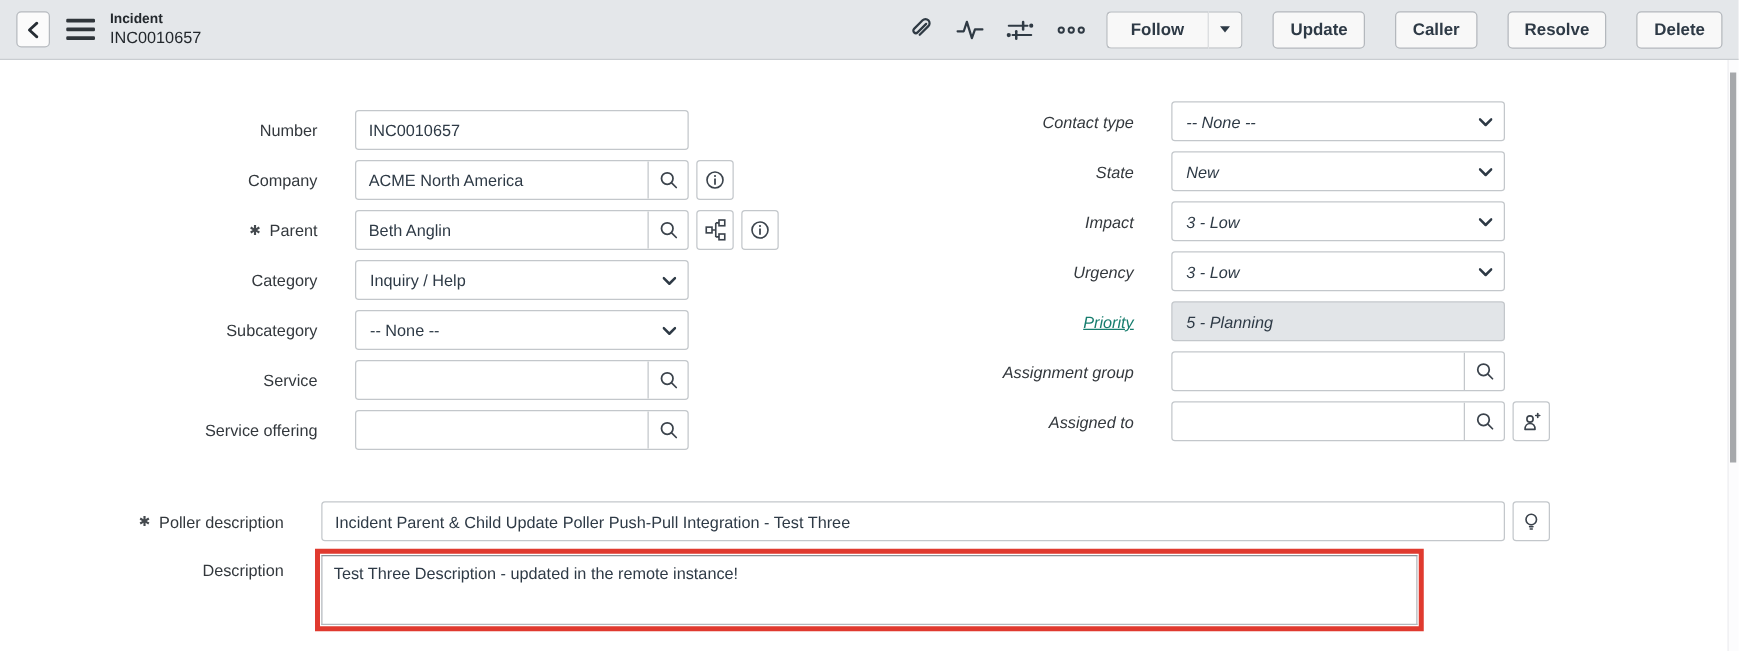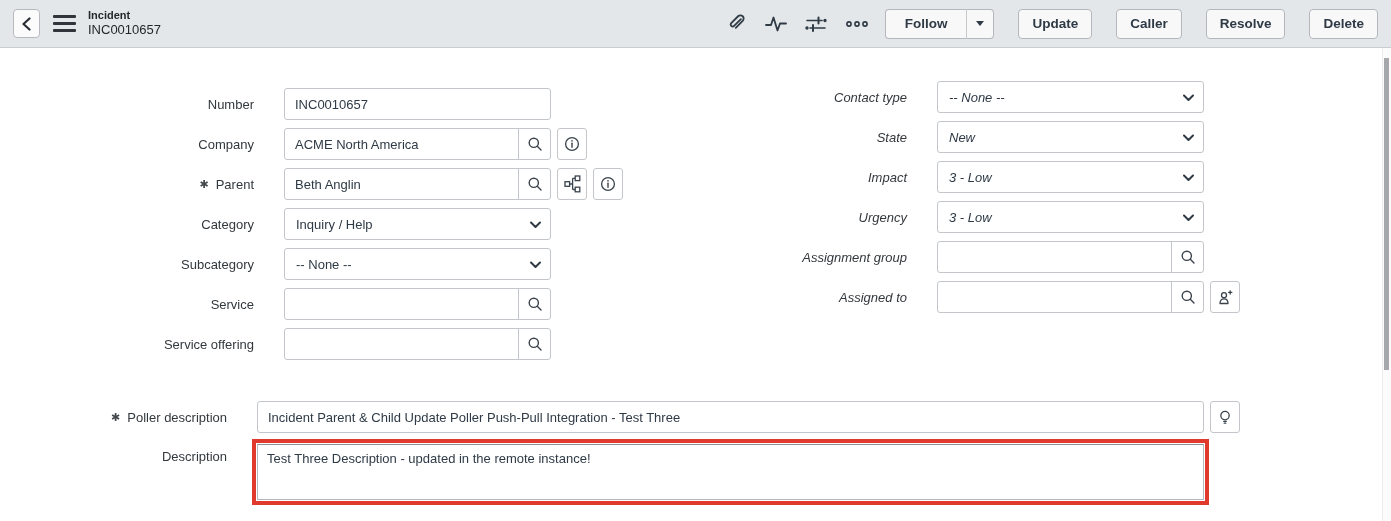--- a/index.html
+++ b/index.html
@@ -62,21 +62,21 @@
   .sq-btn { width:30px; height:32px; border:1px solid #c3c7cb; border-radius:3px; background:#fff;
     display:flex; align-items:center; justify-content:center; cursor:pointer; flex:none; }
   .ro { background:#e2e5e8; width:267px; padding:0 11px; display:flex; align-items:center; }
 
   .row-wide { position:absolute; left:0; display:flex; align-items:center; }
   .row-shortdesc { top:401px; }
   .input.wide { width:947px; }
   .row-desc { top:439px; align-items:flex-start; }
   .row-desc .flabel { padding-top:10px; }
   .desc-highlight {
-    margin-left:25px; width:957px; height:66px; border:4px solid #e03a2f; background:#fff; padding:1px;
+    margin-left:25px; width:887px; height:66px; border:4px solid #e03a2f; background:#fff; padding:1px;
   }
   .desc-inner {
     width:100%; height:100%; border:1px solid #b3b8bd; border-top-color:#8b9197;
     padding:6px 9px; font-size:13px; color:#2e3a46; overflow:hidden;
   }
 
   
   .scroll-track { position:absolute; top:48px; right:0; width:9px; height:473px; background:#fcfcfd; border-left:1px solid #ededef; }
   .scroll-thumb { position:absolute; top:58px; right:2px; width:5px; height:312px; background:#a6a8ab; cursor:grab; }
 
@@ -342,20 +342,28 @@
         <span>3 - Low</span>
         <span class="chev">
             <svg width="11" height="8" viewBox="0 0 11 8">
               <polyline points="1,1.5 5.5,6 10,1.5" fill="none" stroke="#2e3a46" stroke-width="2" stroke-linecap="round" stroke-linejoin="round"></polyline>
             </svg>
           </span>
       </div>
     </div>
   </div>
 
+  <div class="field-row">
+    <div class="flabel link">Priority</div>
+    <div class="control">
+      <div class="ro">
+          <span>5 - Planning</span>
+        </div>
+    </div>
+  </div>
 
   <div class="field-row">
     <div class="flabel"><span>Assignment group</span></div>
     <div class="control">
       <div class="refbox">
         <div class="ref-text"></div>
         <div class="ref-search">
           <span>
               <svg width="16" height="16" viewBox="0 0 16 16">
                 <circle cx="6.8" cy="6.8" r="4.6" fill="none" stroke="#3b434c" stroke-width="1.4"></circle>

